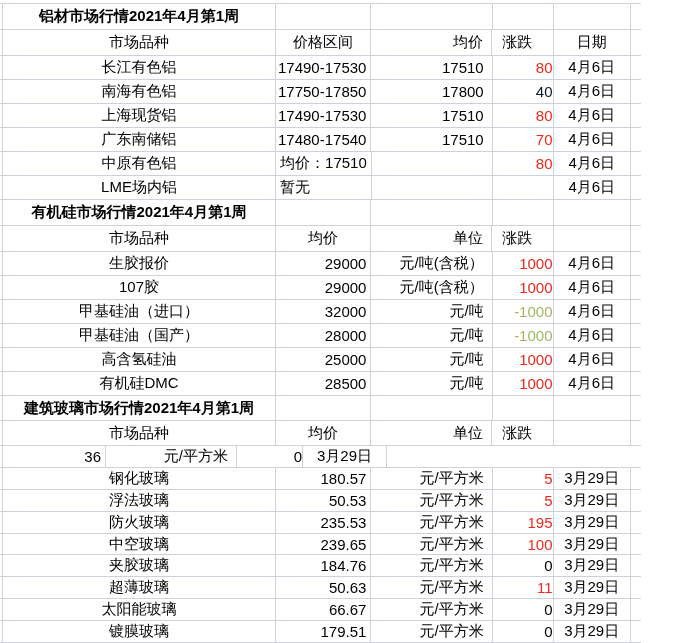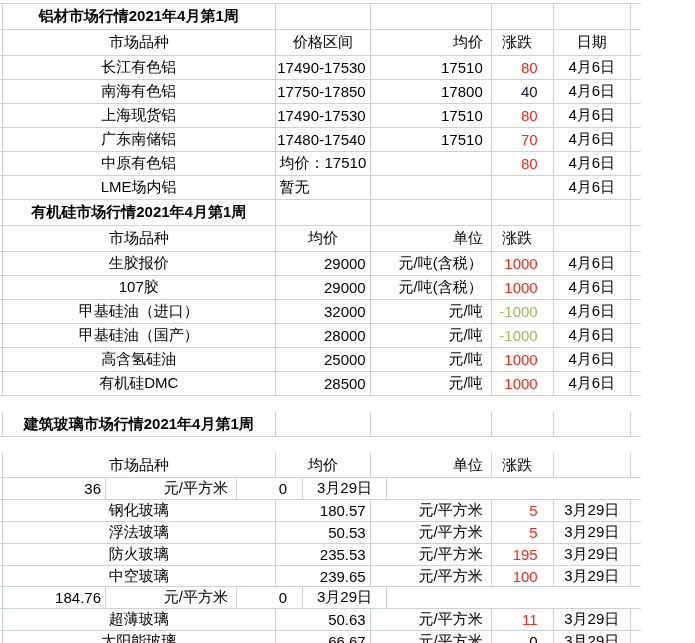--- a/index.html
+++ b/index.html
@@ -9,31 +9,31 @@
   body{
     width:695px;height:643px;background:#ffffff;overflow:hidden;
     font-family:"Liberation Sans","DejaVu Sans",sans-serif;
     font-size:15px;color:#000;
   }
   .sheet{width:641px;height:643px;}
   .top-sliver{height:4px;border-bottom:1px solid var(--grid);box-sizing:border-box;}
   .row{display:flex;align-items:center;border-bottom:1px solid var(--grid);box-sizing:border-box;}
   .sec0 .title-row,.sec0 .header-row,.sec1 .title-row,.sec1 .header-row{height:26px;}
   .sec0 .data-row,.sec1 .data-row{height:24px;}
-  .sec2 .title-row,.sec2 .header-row{height:25px;margin-top:16px;}
+  .sec2 .title-row,.sec2 .header-row{height:25px;}
   .sec2 .data-row{height:21.9px;}
   .cell{
     height:100%;box-sizing:border-box;border-right:1px solid var(--grid);
     display:flex;align-items:center;white-space:nowrap;overflow:hidden;
   }
   .c-sliver{width:3px;}
   .c-name{width:297px;justify-content:center;}
   .c-col1{width:103px;justify-content:flex-end;padding-right:4px;}
   .c-col2{width:131px;justify-content:flex-end;padding-right:8px;}
-  .c-change{width:66px;justify-content:flex-end;padding-right:15px;}
+  .c-change{width:66px;justify-content:flex-end;padding-right:0;}
   .c-date{width:84px;justify-content:center;}
   .c-rsliver{width:11px;border-right:none;}
   .title-row .c-name{justify-content:center;font-weight:bold;}
   .header-row .cell{font-weight:normal;}
   .header-row .c-col1{justify-content:center;padding-right:0;}
   .header-row .c-change{justify-content:center;padding-right:10px;}
   .align-left{justify-content:flex-start;padding-left:4px;}
 </style>
 </head>
 <body>
@@ -247,20 +247,21 @@
           <div class="cell c-sliver"></div>
           <div class="cell c-name">中空玻璃</div>
           <div class="cell c-col1">239.65</div>
           <div class="cell c-col2">元/平方米</div>
           <div class="cell c-change" style="color: rgb(240, 40, 30);">100</div>
           <div class="cell c-date">3月29日</div>
           <div class="cell c-rsliver"></div>
         </div>
         <div class="row data-row">
           <div class="cell c-sliver"></div>
+          <div class="cell c-name">夹胶玻璃</div>
           <div class="cell c-col1">184.76</div>
           <div class="cell c-col2">元/平方米</div>
           <div class="cell c-change" style="color: rgb(0, 0, 0);">0</div>
           <div class="cell c-date">3月29日</div>
           <div class="cell c-rsliver"></div>
         </div>
         <div class="row data-row">
           <div class="cell c-sliver"></div>
           <div class="cell c-name">超薄玻璃</div>
           <div class="cell c-col1">50.63</div>

